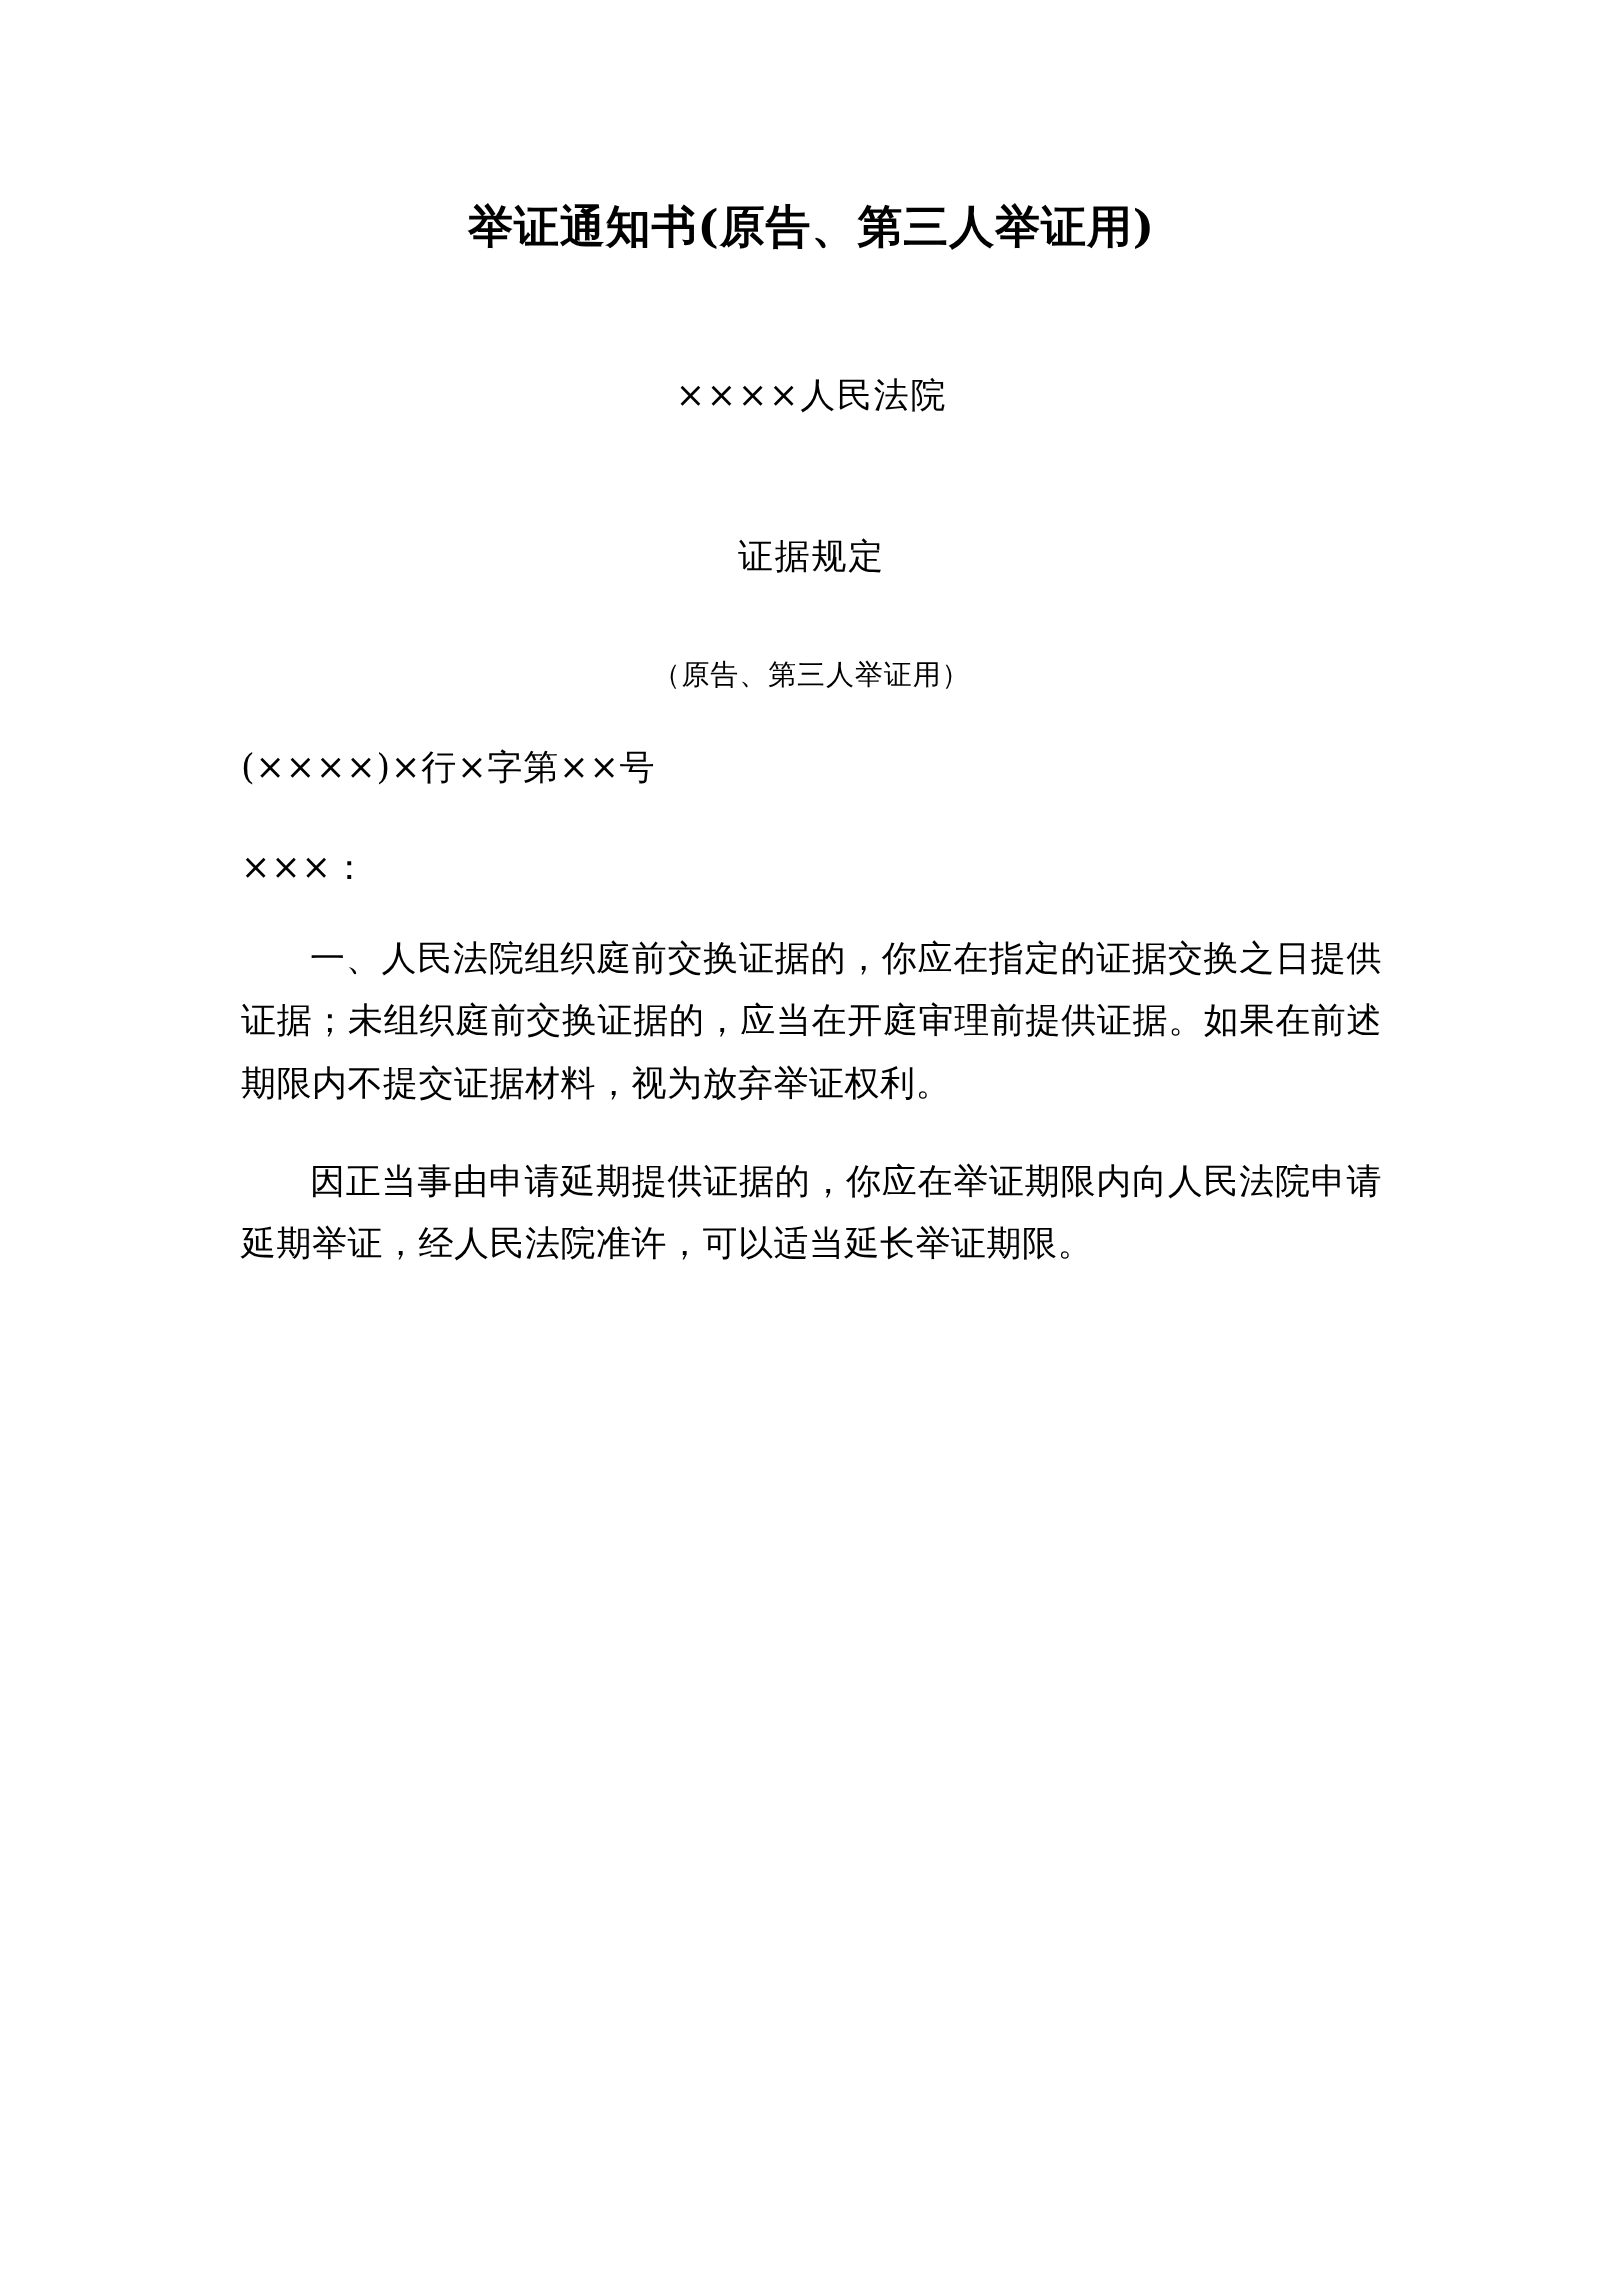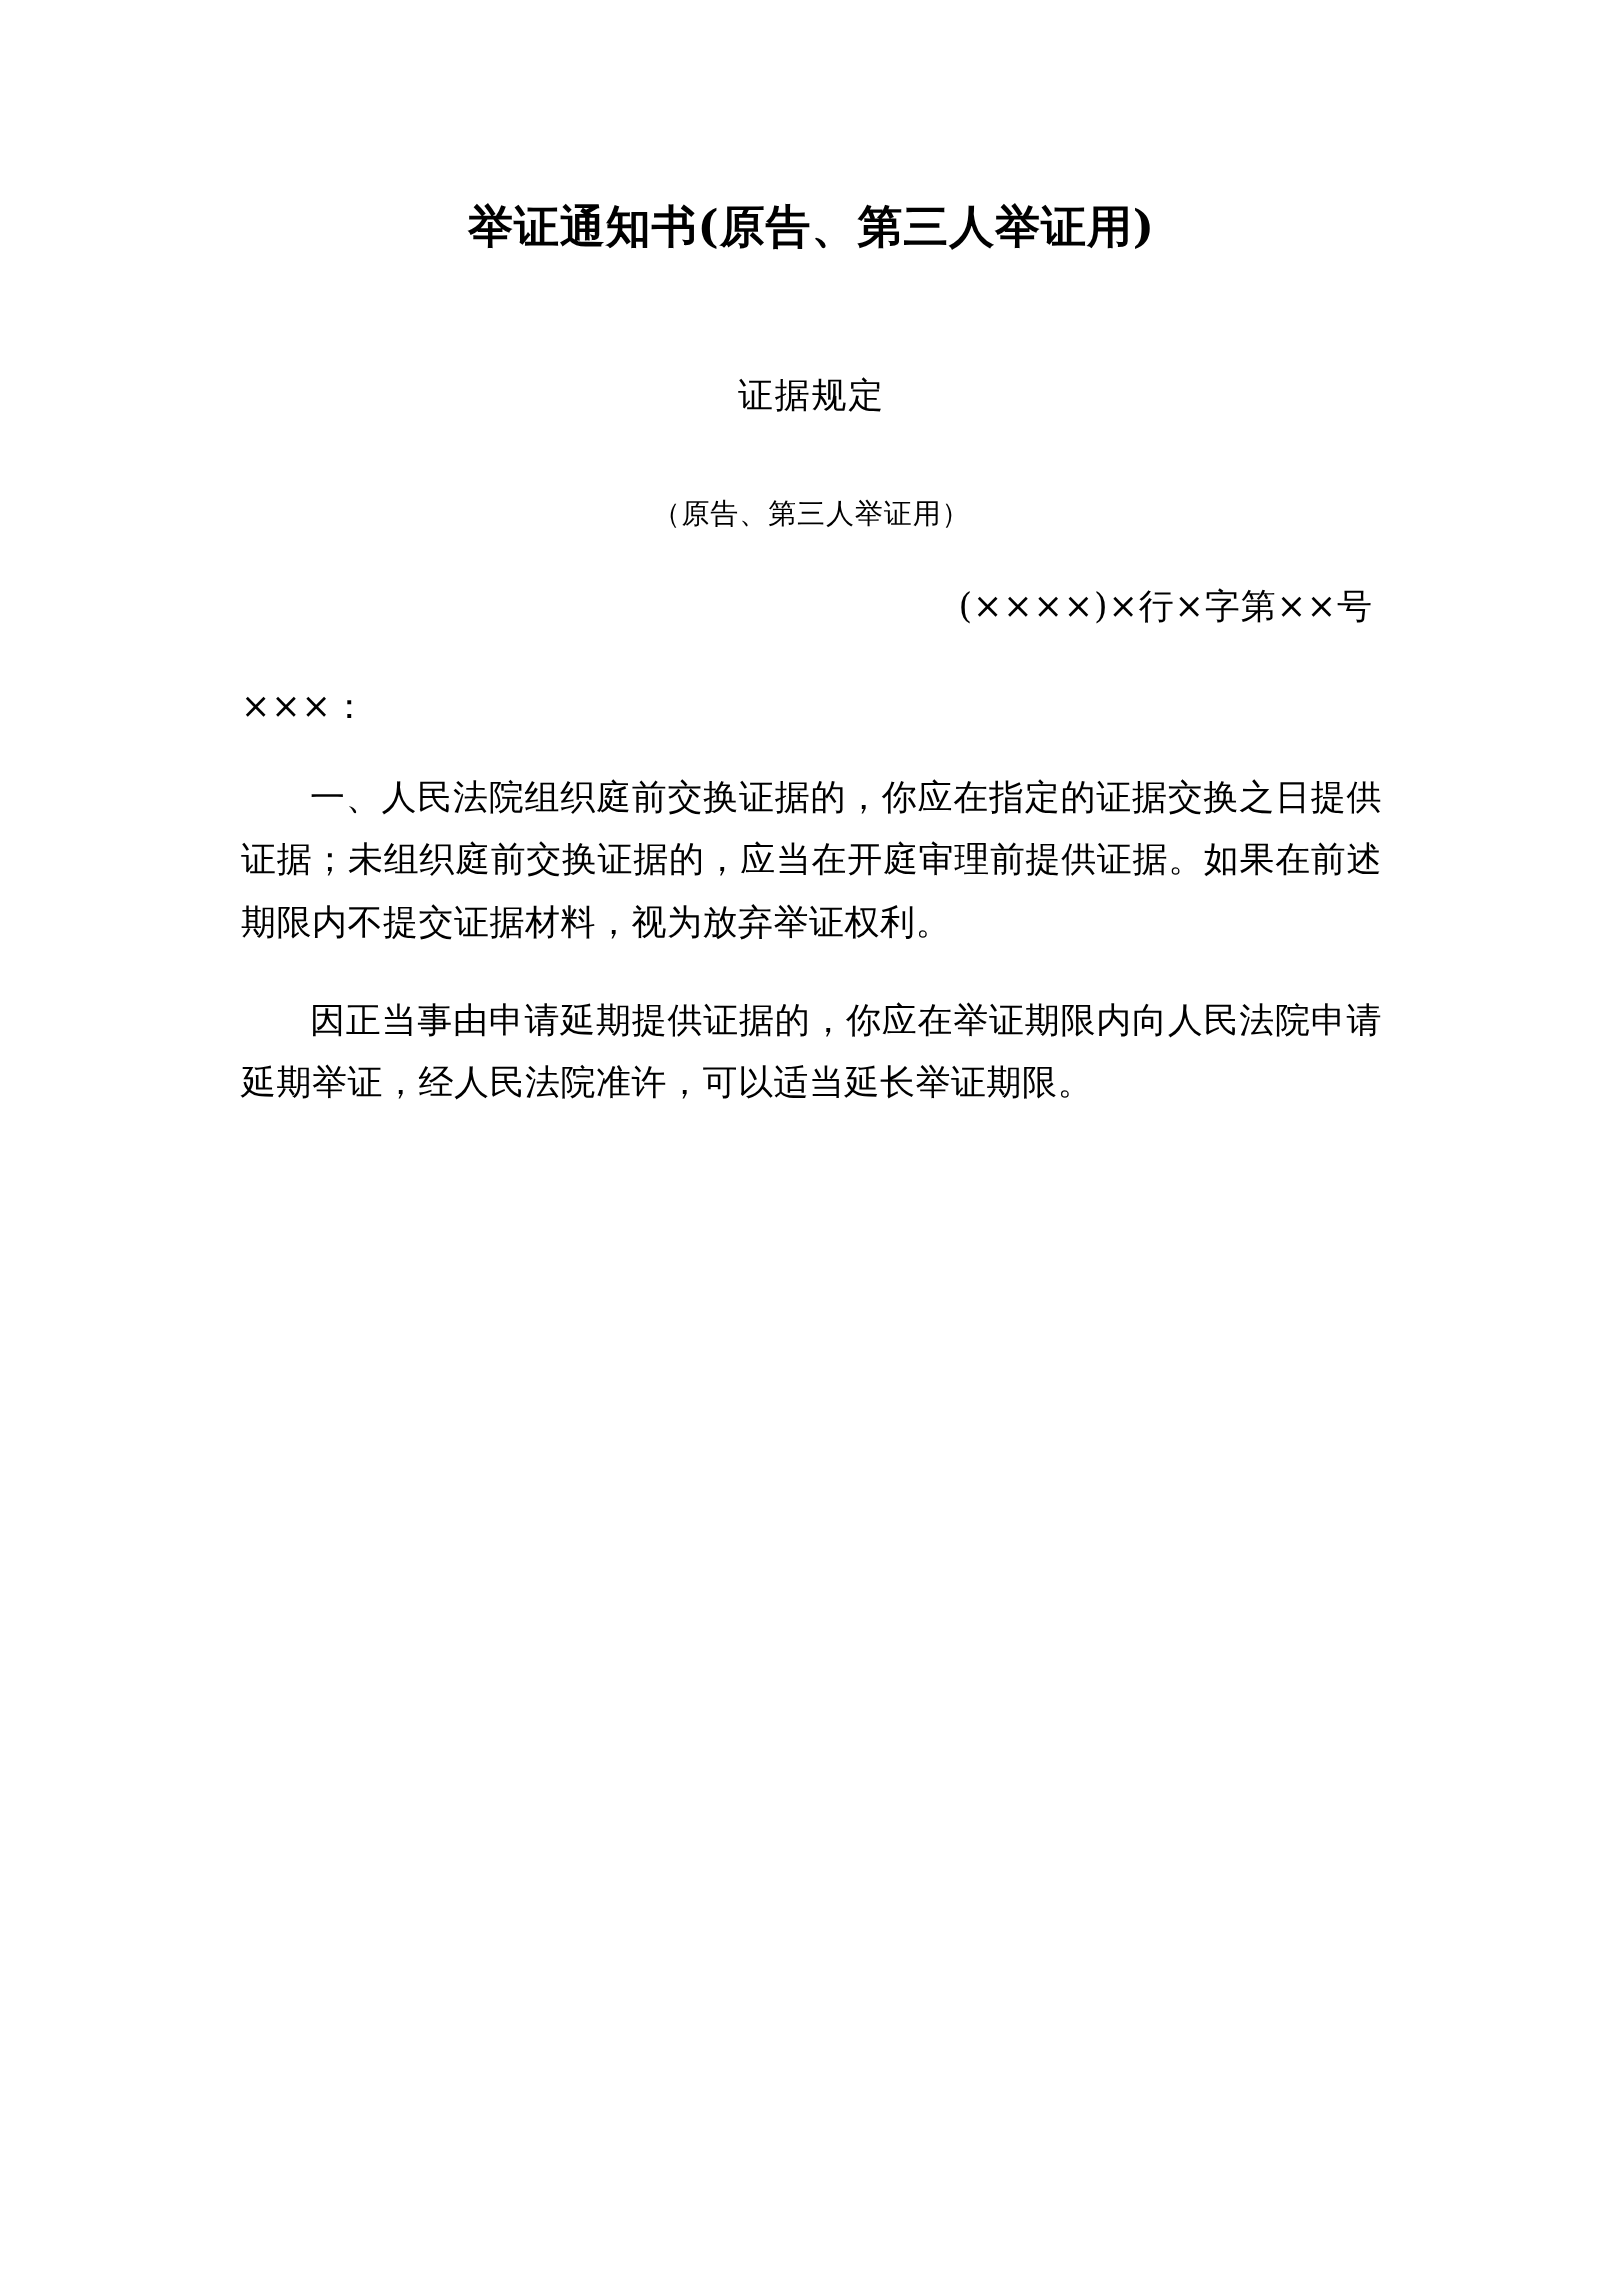--- a/index.html
+++ b/index.html
@@ -42,21 +42,21 @@
     margin-top: 114px;
     letter-spacing: 1.8px;
   }
   .usage-line {
     text-align: center;
     font-size: 28px;
     margin-top: 76px;
     letter-spacing: 0.9px;
   }
   .case-number {
-    text-align: right;
+    text-align: left;
     font-size: 35px;
     margin-top: 50px;
     padding-right: 9px;
     letter-spacing: 0.9px;
   }
   .addressee {
     font-size: 35px;
     margin-top: 53px;
     letter-spacing: 0.9px;
   }
@@ -70,20 +70,21 @@
     letter-spacing: 0.5px;
   }
 </style>
 </head>
 <body>
 
 <div class="page">
 
   <div class="doc-title">举证通知书(原告、第三人举证用)</div>
 
+  <div class="court-line">××××人民法院</div>
 
   <div class="notice-line">证据规定</div>
 
   <div class="usage-line">（原告、第三人举证用）</div>
 
   <div class="case-number">(××××)×行×字第××号</div>
 
   <div class="addressee">×××：</div>
 
 

